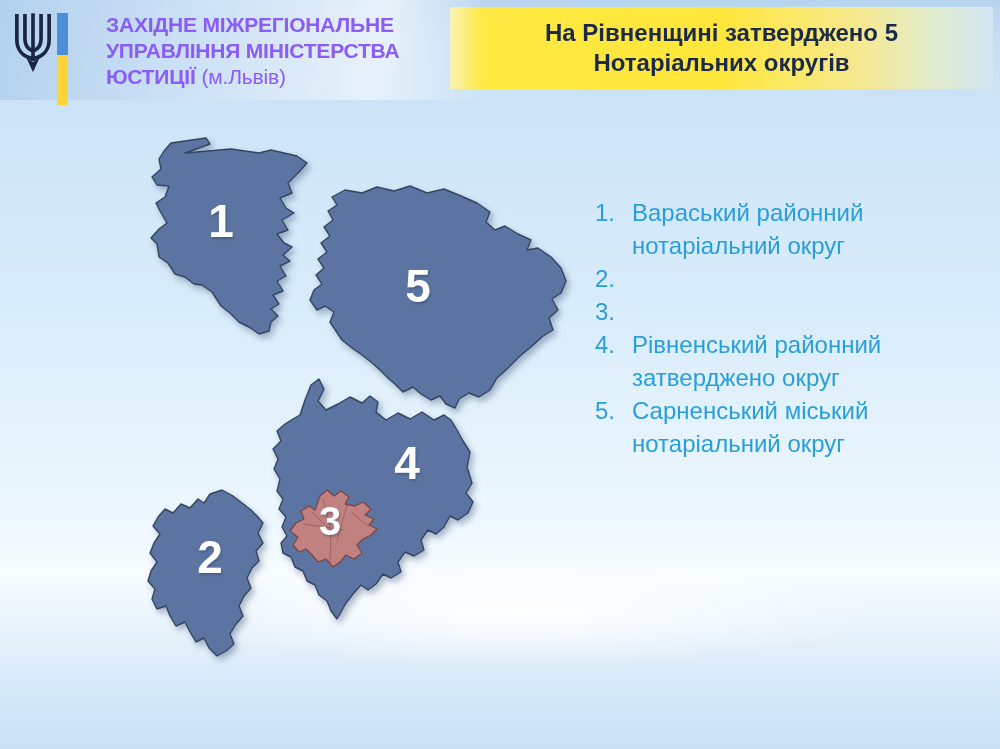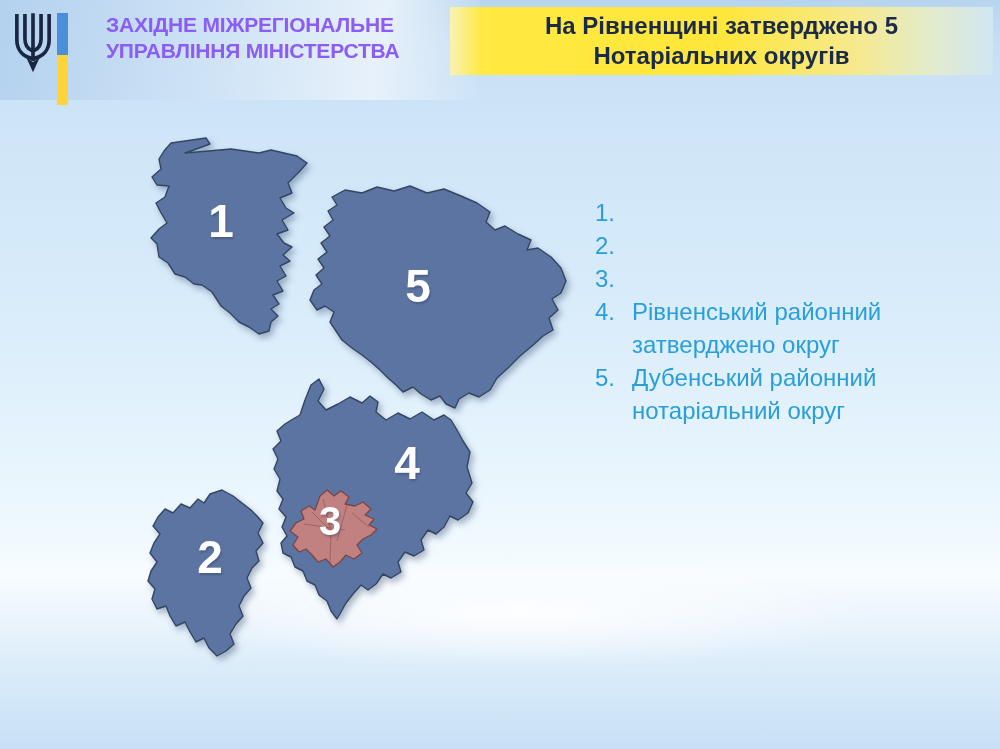--- a/index.html
+++ b/index.html
@@ -30,21 +30,21 @@
   .flag-top{flex:0 0 46%;}
   .flag-bottom{flex:1;}
   .org-name{
     position:absolute;left:78px;top:12px;z-index:3;
     color:#8b5cf6;font-weight:bold;font-size:21px;line-height:26px;letter-spacing:-0.2px;
     white-space:nowrap;
     margin-left:28px;
   }
   .org-name .loc{font-weight:normal;margin-left:6px;}
   .title-banner{
-    position:absolute;left:450px;top:7px;width:543px;height:68px;z-index:2;
+    position:absolute;left:450px;top:7px;width:543px;height:82px;z-index:2;
     background:linear-gradient(90deg,#f9f2b4 0%,#ffe942 6%,#ffe63a 50%,#f6e98e 75%,#e3ecc9 88%,#d2e6f2 100%);
     display:flex;flex-direction:column;justify-content:center;align-items:center;
     color:#1c2a4a;font-weight:bold;font-size:24px;line-height:30px;text-align:center;
   }
 
   
   svg.map{position:absolute;inset:0;z-index:1;}
   .regions{filter:drop-shadow(3px 4px 3px rgba(50,70,110,.38));}
   .region{stroke:#344561;stroke-width:1.4;stroke-linejoin:round;}
   .city{stroke:#7d4444;stroke-width:1.3;stroke-linejoin:round;}
@@ -103,40 +103,42 @@
   </svg>
 
   <div class="flag-bar">
     <div class="flag-top" style="background:#4a8fd8;"></div>
     <div class="flag-bottom" style="background:#ffd43b;"></div>
   </div>
 
   <div class="org-name">
     <div>ЗАХІДНЕ МІЖРЕГІОНАЛЬНЕ</div>
     <div>УПРАВЛІННЯ МІНІСТЕРСТВА</div>
+    <div><span>ЮСТИЦІЇ</span><span class="loc">(м.Львів)</span></div>
   </div>
 
   <div class="title-banner">
     <div>На Рівненщині затверджено 5</div>
     <div>Нотаріальних округів</div>
   </div>
 
   <div class="district-list">
     <div class="district-item">
       <span class="district-num">1.</span>
+      <span class="district-name">Вараський районний нотаріальний округ</span>
     </div>
     <div class="district-item">
       <span class="district-num">2.</span>
     </div>
     <div class="district-item">
       <span class="district-num">3.</span>
     </div>
     <div class="district-item">
       <span class="district-num">4.</span>
       <span class="district-name">Рівненський районний затверджено округ</span>
     </div>
     <div class="district-item">
       <span class="district-num">5.</span>
-      <span class="district-name">Дубенський районний нотаріальний округ</span>
+      <span class="district-name">Сарненський міський нотаріальний округ</span>
     </div>
   </div>
 
 </div>
 
 </body></html>

